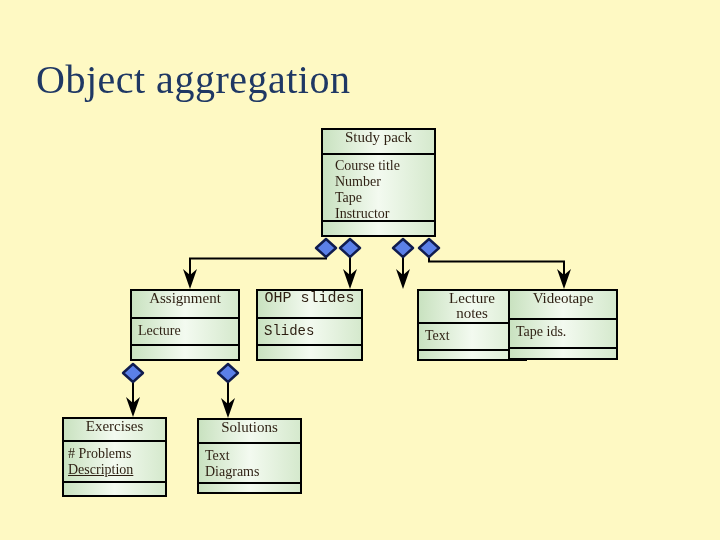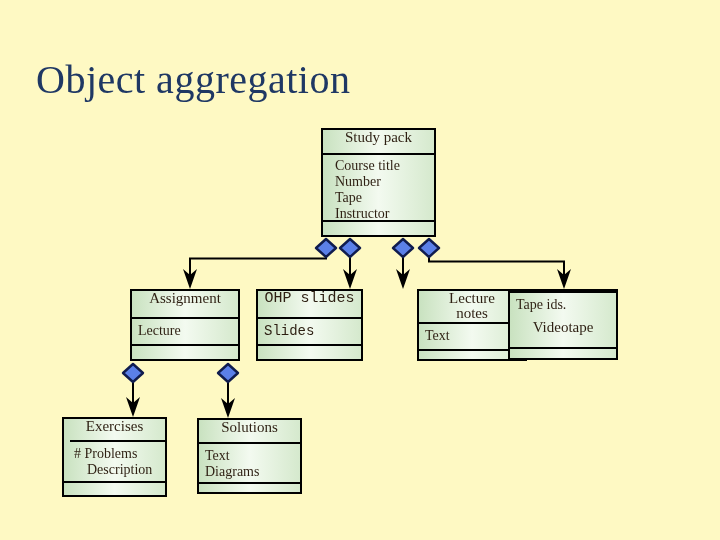--- a/index.html
+++ b/index.html
@@ -22,21 +22,21 @@
   .c-title{
     display:flex;align-items:flex-start;justify-content:center;text-align:center;
     font-size:15px;line-height:15px;
   }
   .attr-line{font-size:14px;line-height:16px;white-space:nowrap;}
   .overlay{position:absolute;left:0;top:0;pointer-events:none;}
   #box-study-pack .attr-line{padding-left:12px;}
   #box-assignment .attr-line,#box-ohp-slides .attr-line,
   #box-lecture-notes .attr-line,#box-videotape .attr-line{padding-left:6px;}
   #box-exercises .attr-line{padding-left:4px;}
-  #box-exercises .attr-line:nth-child(2){padding-left:17px;}
+  #box-exercises .attr-line:nth-child(2){padding-left:4px;text-decoration:underline;}
   #box-solutions .attr-line{padding-left:6px;}
   #box-study-pack .compartment.mid{padding-top:3px;}
   #box-assignment .compartment.mid,#box-ohp-slides .compartment.mid,
   #box-lecture-notes .compartment.mid,#box-videotape .compartment.mid{padding-top:4px;}
   #box-exercises .compartment.mid,#box-solutions .compartment.mid{padding-top:4px;}
   #box-lecture-notes .c-title span{display:inline-block;width:64px;}
 </style>
 </head>
 <body>
 
@@ -108,34 +108,34 @@
     <div class="compartment c-title" style="height:31px;">
       <span>Lecture notes</span>
     </div>
     <div class="compartment mid" style="height:27px;">
       <div class="attr-line">Text</div>
     </div>
     <div class="compartment ops"></div>
   </div>
 
   <div class="uml-box" id="box-videotape" style="left:508px;top:289px;width:110px;height:71px;">
+    <div class="compartment c-title" style="height:27px;">
+      <span>Videotape</span>
+    </div>
     <div class="compartment mid" style="height:29px;">
       <div class="attr-line">Tape ids.</div>
-    </div>
-    <div class="compartment c-title" style="height:27px;">
-      <span>Videotape</span>
     </div>
     <div class="compartment ops"></div>
   </div>
 
   <div class="uml-box" id="box-exercises" style="left:62px;top:417px;width:105px;height:80px;">
     <div class="compartment c-title" style="height:21px;">
       <span>Exercises</span>
     </div>
-    <div class="compartment mid" style="height:41px;margin-left:6px;">
+    <div class="compartment mid" style="height:41px;">
       <div class="attr-line"># Problems</div>
       <div class="attr-line">Description</div>
     </div>
     <div class="compartment ops"></div>
   </div>
 
   <div class="uml-box" id="box-solutions" style="left:197px;top:418px;width:105px;height:76px;">
     <div class="compartment c-title" style="height:22px;">
       <span>Solutions</span>
     </div>

